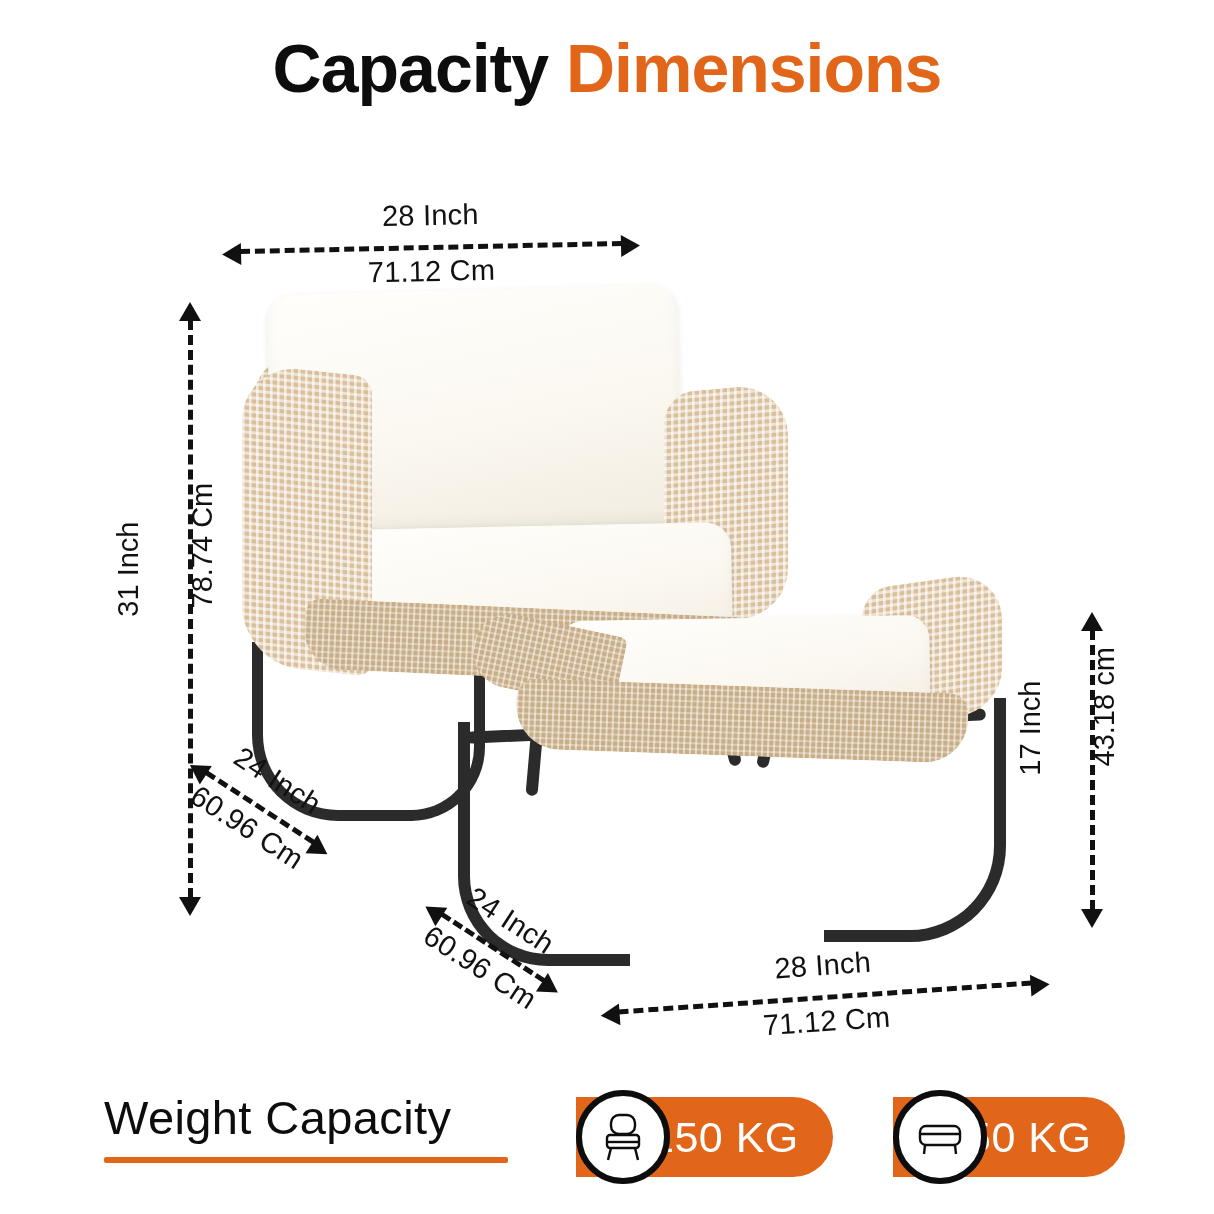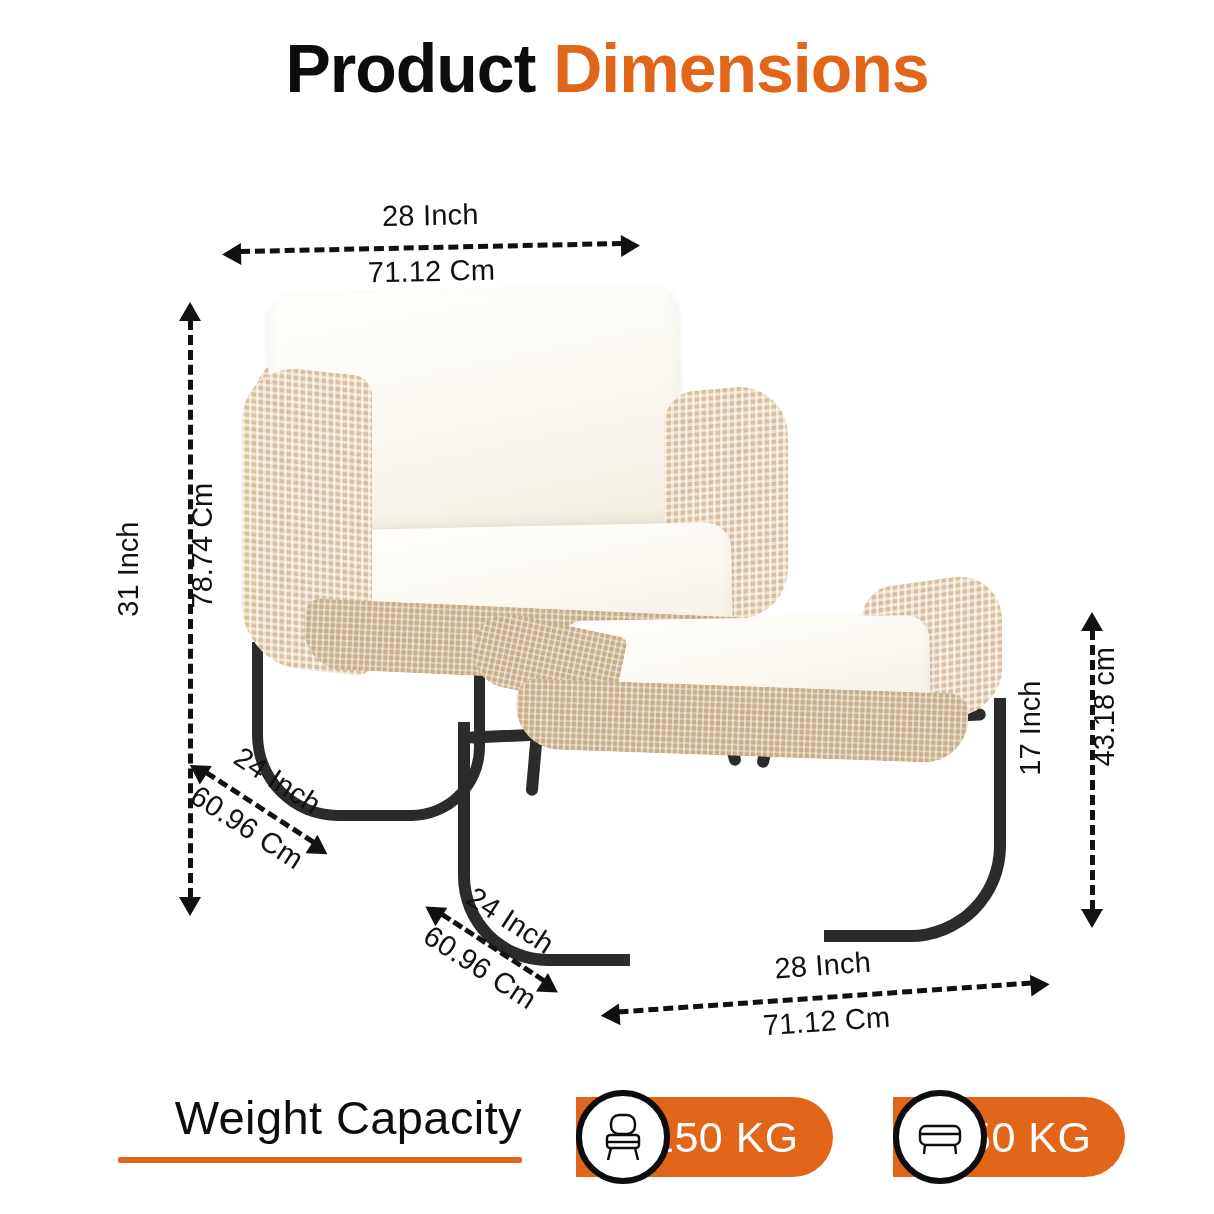--- a/index.html
+++ b/index.html
@@ -162,21 +162,21 @@
   .varrow{position:absolute;width:0;height:0;left:-9px;}
   .varrow.up{border-left:11px solid transparent;border-right:11px solid transparent;
              border-bottom:19px solid #111;top:-18px;}
   .varrow.down{border-left:11px solid transparent;border-right:11px solid transparent;
                border-top:19px solid #111;bottom:-18px;}
   .vlbl{position:absolute;font-size:29px;white-space:nowrap;color:#111;
         transform-origin:center;}
 
   
   #footer{position:absolute;left:0;top:1082px;width:1214px;height:132px;}
-  #wc-wrap{position:absolute;left:118px;top:8px;text-align:right;}
+  #wc-wrap{position:absolute;left:104px;top:8px;}
   #wc-text{font-size:47px;font-weight:300;color:#0d0d0d;letter-spacing:.4px;
            font-family:"Liberation Sans",sans-serif;white-space:nowrap;}
   #wc-rule{margin-top:12px;width:404px;height:6px;background:#E2661A;border-radius:2px;}
 
   .badge{position:absolute;top:14px;height:82px;display:flex;align-items:center;}
   .badge .pill{
     height:80px;background:#E2661A;border-radius:0 42px 42px 0;
     display:flex;align-items:center;padding-left:74px;padding-right:34px;
     color:#fff;font-size:43px;font-weight:400;letter-spacing:.5px;white-space:nowrap;
   }
@@ -185,21 +185,21 @@
     background:#fff;border:6px solid #0d0d0d;box-sizing:border-box;
     display:flex;align-items:center;justify-content:center;z-index:2;
   }
   #badge-chair{left:576px;}
   #badge-ottoman{left:893px;}
 </style>
 </head>
 <body>
 
 <div id="title">
-  <span class="black">Product </span><span class="orange">Dimensions</span>
+  <span class="black">Capacity </span><span class="orange">Dimensions</span>
 </div>
 
 <div id="stage">
 
   <div id="chair">
     <div class="leg-bar"></div>
     <div class="leg-a"></div>
     <div class="leg-b"></div>
     <div class="leg-c"></div>
     <div class="leg-d"></div>

